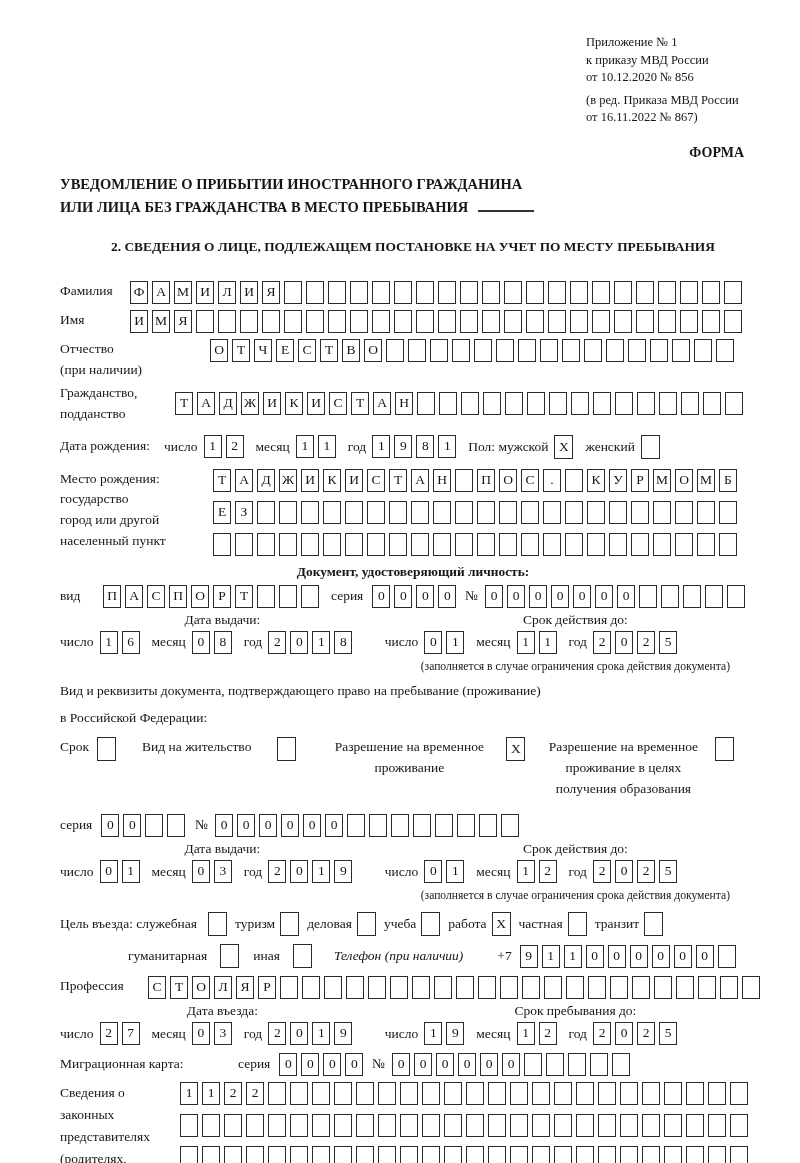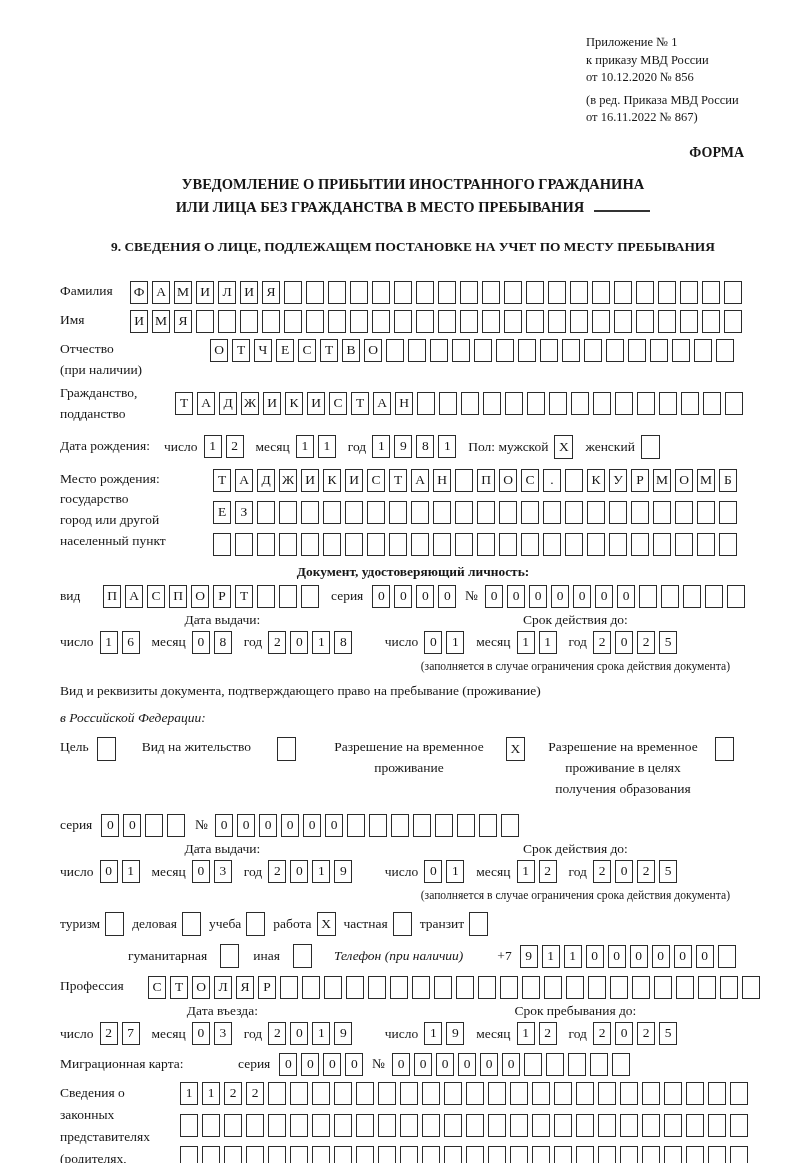--- a/index.html
+++ b/index.html
@@ -10,21 +10,21 @@
     color:#161616;
   }
   .page { position:relative; width:800px; height:1163px; padding:34px 34px 0 60px; overflow:hidden; }
 
   
   .annex { margin-left:526px; width:180px; font-size:12.5px; line-height:1.4; }
   .annex .edit { margin-top:5px; }
   .form-label { text-align:right; font-weight:bold; font-size:14px; margin:18px 22px 0 0; }
 
   
-  .title { text-align:center; font-weight:bold; font-size:14.5px; line-height:1.6; margin-top:12px; }
+  .title { font-weight:bold; font-size:14.5px; line-height:1.6; margin-top:12px; }
   .uline { display:inline-block; width:56px; height:14px; border-bottom:2px solid #333; margin-left:10px; }
   .sec1 { font-weight:bold; font-size:13.4px; text-align:center; margin-top:20px; }
 
   
   .row { display:flex; align-items:flex-start; margin-top:6px; }
   .lbl { font-size:13.5px; line-height:1.55; flex:none; }
   .boxes { display:flex; flex:none; gap:4px; flex-wrap:nowrap; }
   .box, .cbox {
     flex:none; width:18px; height:23px; border:1.6px solid #2b2b2b;
     font-size:13.5px; text-align:center; line-height:20px; background:#fff;
@@ -77,21 +77,21 @@
   </div>
   <div class="form-label">ФОРМА</div>
 
   <div class="title">
     <div>УВЕДОМЛЕНИЕ О ПРИБЫТИИ ИНОСТРАННОГО ГРАЖДАНИНА</div>
     <div>
       <span>ИЛИ ЛИЦА БЕЗ ГРАЖДАНСТВА В МЕСТО ПРЕБЫВАНИЯ</span><span class="uline"></span>
     </div>
   </div>
 
-  <div class="sec1">9. СВЕДЕНИЯ О ЛИЦЕ, ПОДЛЕЖАЩЕМ ПОСТАНОВКЕ НА УЧЕТ ПО МЕСТУ ПРЕБЫВАНИЯ</div>
+  <div class="sec1">2. СВЕДЕНИЯ О ЛИЦЕ, ПОДЛЕЖАЩЕМ ПОСТАНОВКЕ НА УЧЕТ ПО МЕСТУ ПРЕБЫВАНИЯ</div>
 
   <div class="row mt26">
     <span class="lbl w70">Фамилия</span>
     <span class="boxes">
         <span class="box">Ф</span>
         <span class="box">А</span>
         <span class="box">М</span>
         <span class="box">И</span>
         <span class="box">Л</span>
         <span class="box">И</span>
@@ -420,25 +420,25 @@
             <span class="box">0</span>
             <span class="box">2</span>
             <span class="box">5</span>
           </span>
       </div>
       <div class="note">(заполняется в случае ограничения срока действия документа)</div>
     </div>
   </div>
 
   <div class="lbl mt8">Вид и реквизиты документа, подтверждающего право на пребывание (проживание)</div>
-  <div class="lbl" style="margin-top:7px;font-style:italic;">в Российской Федерации:</div>
+  <div class="lbl" style="margin-top:7px;">в Российской Федерации:</div>
 
   <div class="row mt8" style="gap:14px;">
     <div class="cbitem">
-      <span class="cbtext">Цель</span>
+      <span class="cbtext">Срок</span>
       <span class="cbox"></span>
     </div>
     <div class="cbitem" style="margin-left:12px;">
       <span class="cbtext">Вид на жительство</span>
       <span class="cbox" style="margin-left:18px;"></span>
     </div>
     <div class="cbitem" style="margin-left:10px;">
       <span class="cbtext cbt2">Разрешение на временное проживание</span>
       <span class="cbox">X</span>
     </div>
@@ -517,20 +517,24 @@
             <span class="box">0</span>
             <span class="box">2</span>
             <span class="box">5</span>
           </span>
       </div>
       <div class="note">(заполняется в случае ограничения срока действия документа)</div>
     </div>
   </div>
 
   <div class="row mt10 inline" style="gap:8px;">
+    <div class="pair">
+      <span class="lbl">Цель въезда: служебная</span>
+      <span class="cbox" style="margin-left:6px;"></span>
+    </div>
     <div class="pair">
       <span class="lbl">туризм</span>
       <span class="cbox"></span>
     </div>
     <div class="pair">
       <span class="lbl">деловая</span>
       <span class="cbox"></span>
     </div>
     <div class="pair">
       <span class="lbl">учеба</span>

